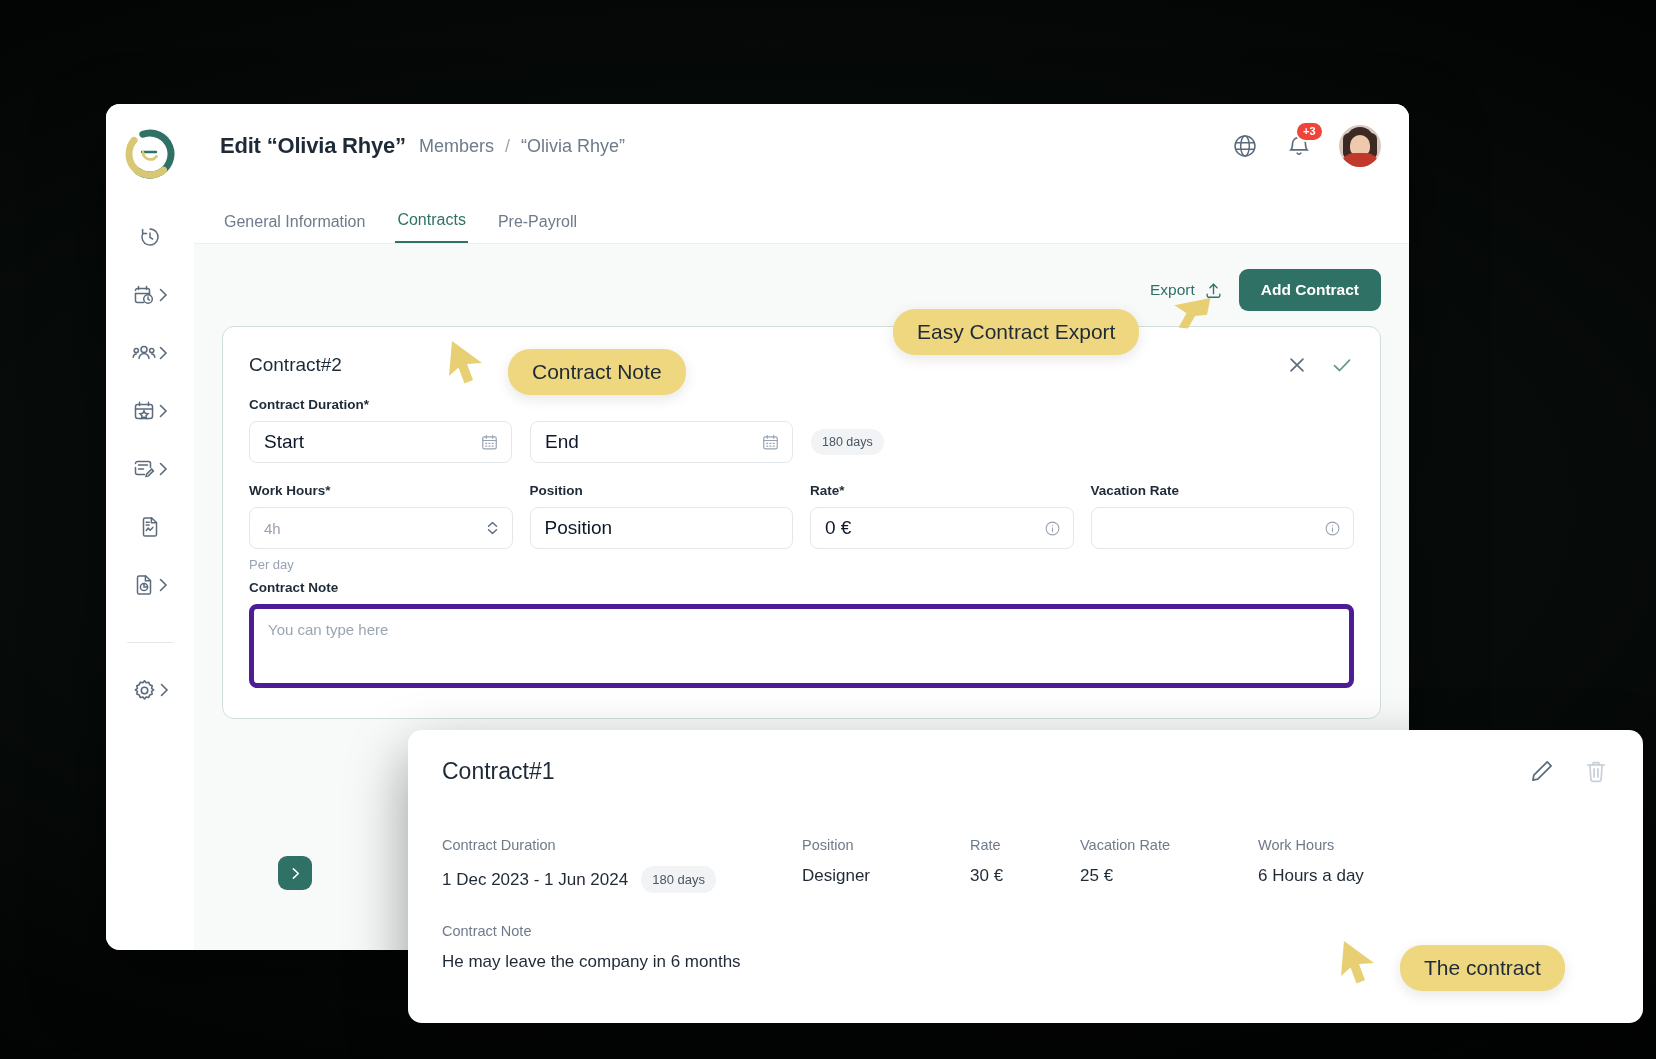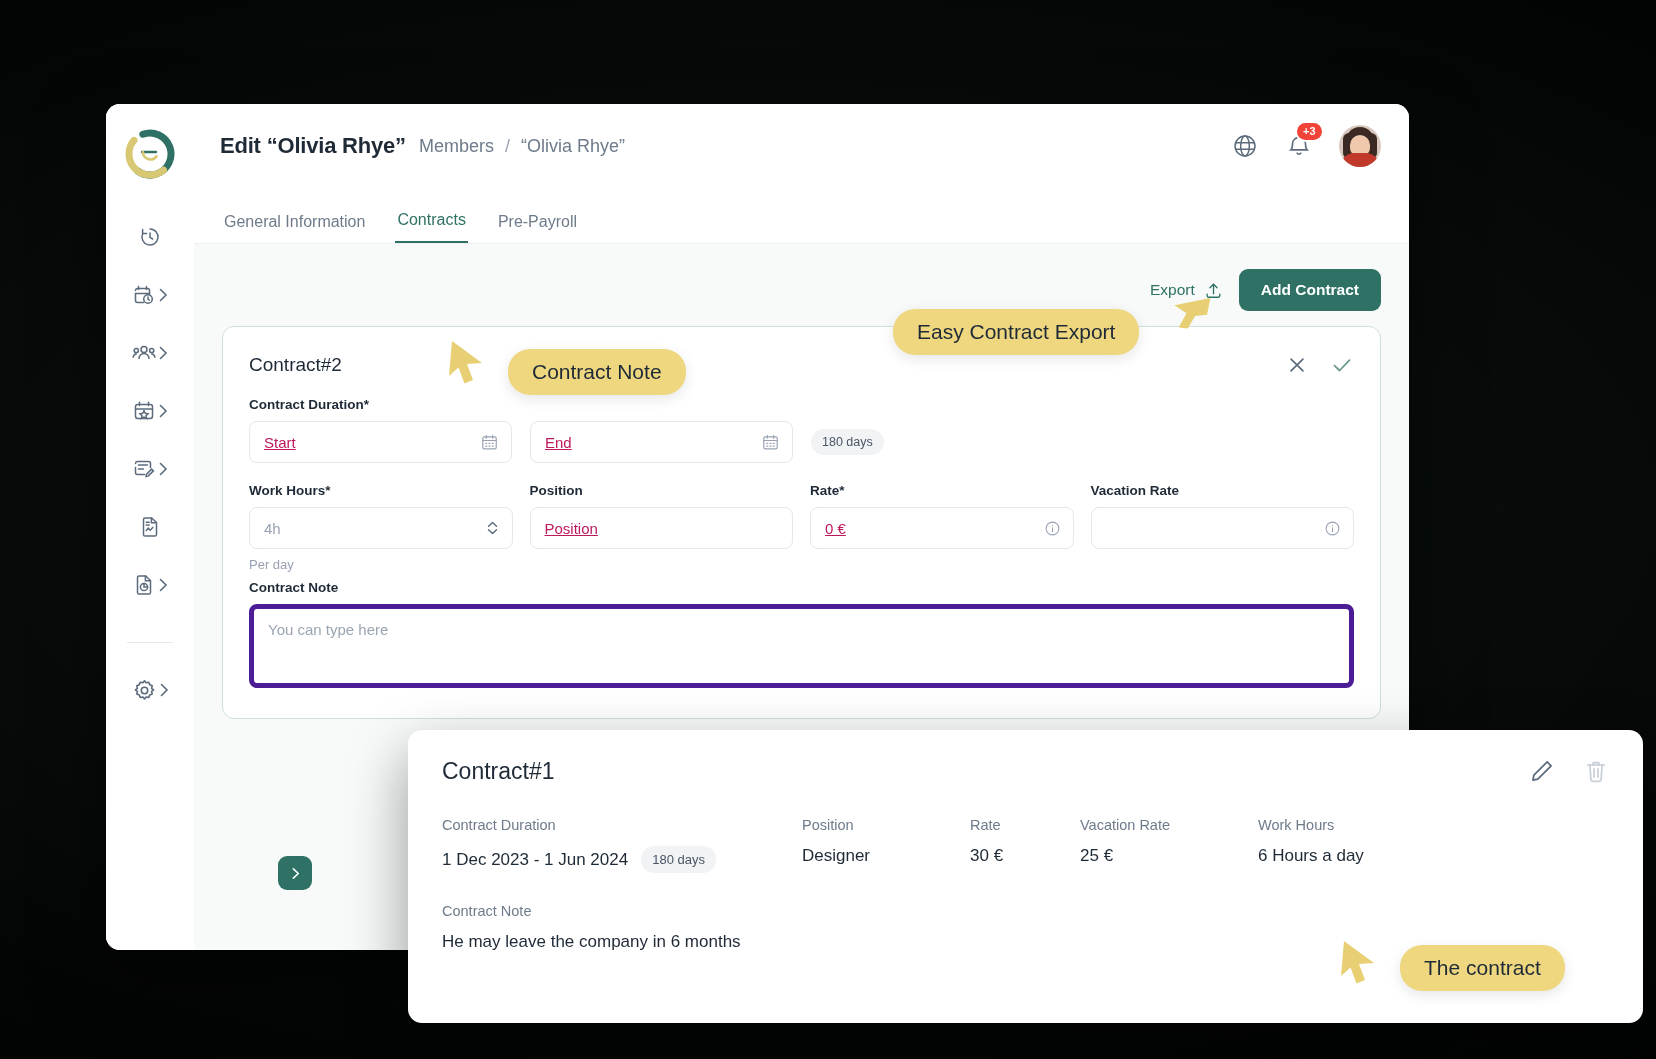--- a/index.html
+++ b/index.html
@@ -107,21 +107,21 @@
   .card-head{ display:flex; align-items:center; }
   .card-title{ font-size:19px; color:#1f2a37; font-weight:500; }
   .card-head-actions{ margin-left:auto; display:flex; align-items:center; gap:22px; }
 
   .field-label{ font-size:13.5px; font-weight:bold; color:#1f2a37; margin-bottom:9px; }
   .row{ display:flex; align-items:center; gap:18px; }
   .input{
     height:42px; border:1px solid #e3e8ec; border-radius:8px; background:#fff;
     display:flex; align-items:center; padding:0 12px 0 14px; position:relative;
   }
-  .input .ph{ font-size:15px; color:#be185d;text-decoration:underline; }
+  .input .ph{ font-size:19px; color:#0f172a; }
   .input .val{ font-size:15px; color:#98a2b3; }
   .input .tail{ margin-left:auto; display:flex; align-items:center; }
   .days-pill{
     background:#f1f3f5; color:#4a5565; font-size:12.5px; border-radius:13px; padding:6px 11px; white-space:nowrap;
   }
   .duration-row{ margin-top:20px; }
   .grid4{ display:grid; grid-template-columns:1fr 1fr 1fr 1fr; gap:17px; margin-top:20px; }
   .helper{ font-size:13px; color:#98a2b3; margin-top:8px; }
   .note-label{ font-size:13.5px; font-weight:bold; color:#1f2a37; margin-top:8px; margin-bottom:9px; }
   .textarea{
@@ -132,21 +132,21 @@
   
   .detail-card{
     position:absolute; left:408px; top:730px; width:1235px; height:293px;
     background:#ffffff; border-radius:14px; box-shadow:0 24px 60px rgba(0,0,0,.40);
     padding:28px 34px; overflow:hidden;
   }
   .detail-head{ display:flex; align-items:flex-start; }
   .detail-title{ font-size:23px; color:#1f2a37; font-weight:500; }
   .detail-head-actions{ margin-left:auto; display:flex; align-items:center; gap:28px; }
   .detail-grid{
-    display:grid; grid-template-columns:360px 168px 110px 178px auto; margin-top:32px; align-items:start;
+    display:grid; grid-template-columns:360px 168px 110px 178px auto; margin-top:52px; align-items:start;
   }
   .dl{ font-size:14.5px; color:#6e7b8a; margin-bottom:13px; }
   .dv{ font-size:17px; color:#1f2a37; display:flex; align-items:center; gap:13px; }
   .dv .days-pill{ font-size:13px; }
   .detail-note{ margin-top:30px; }
 
   
   .callout{
     position:absolute; background:#eed77f; color:#1f2a37; border-radius:22px;
     font-size:21px; padding:11px 24px; white-space:nowrap; z-index:40;

